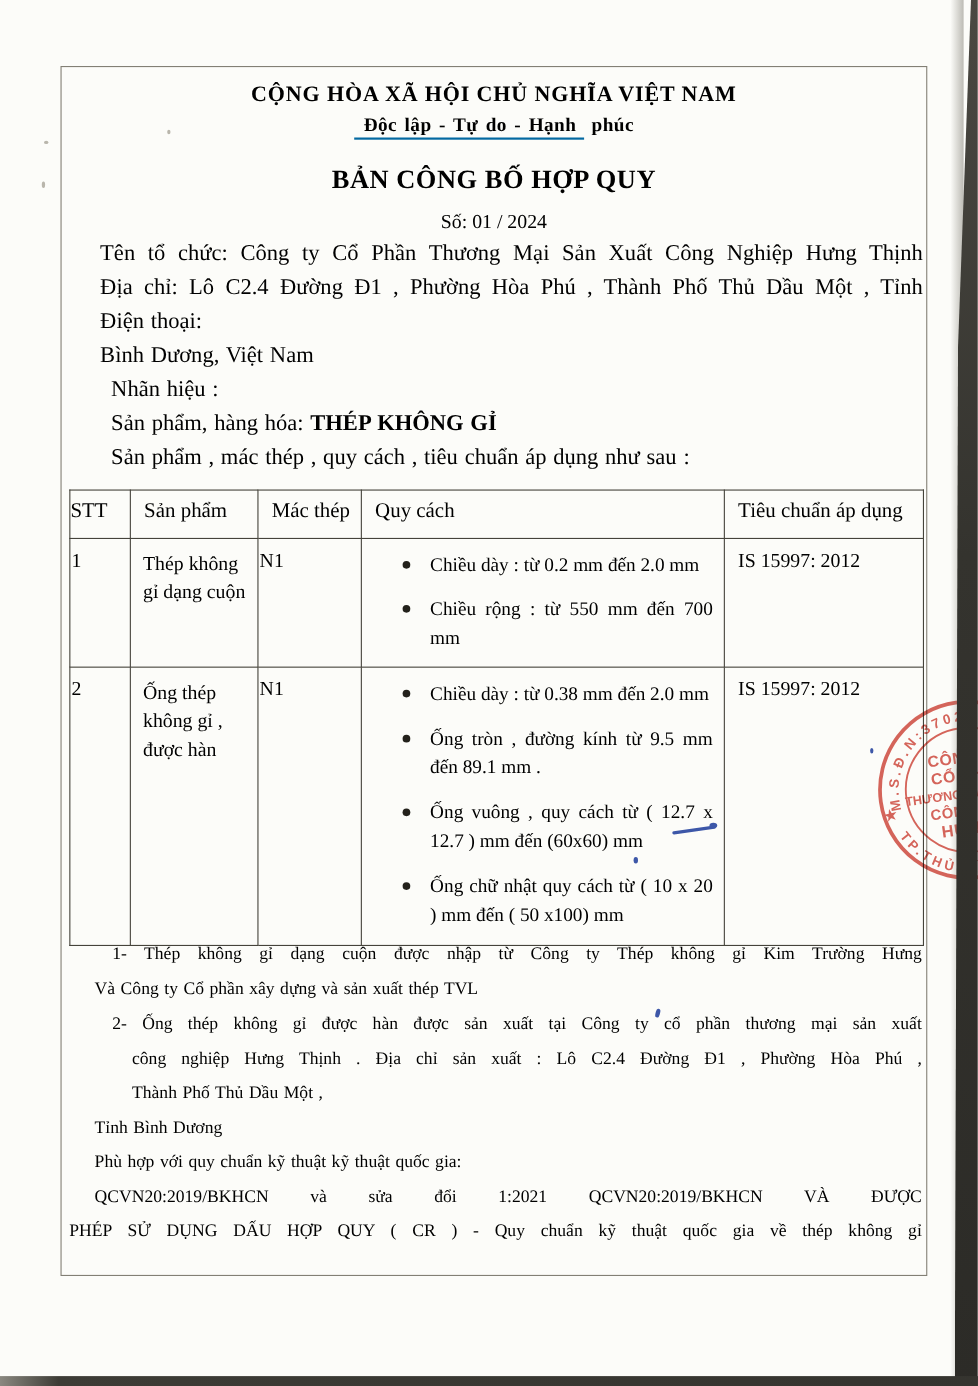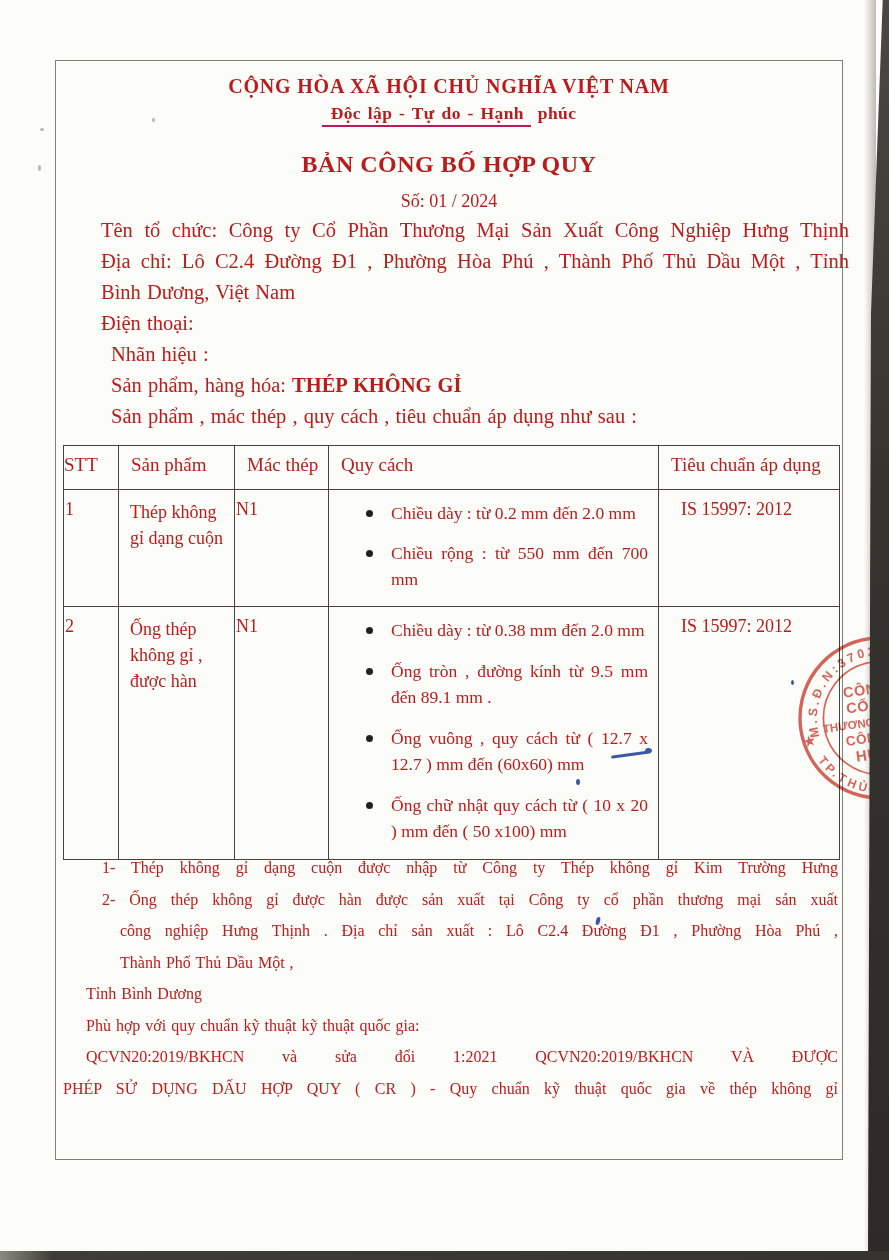--- a/index.html
+++ b/index.html
@@ -1,37 +1,37 @@
 <!DOCTYPE html>
 <html><head>
 <meta charset="utf-8">
 <style>
   html,body { margin:0; padding:0; background:#e8e8e4; }
   .page {
     position:relative; width:889px; height:1260px;
     background:#fcfcf9; overflow:hidden;
-    font-family:"Liberation Serif", serif; color:#b91c1c;
+    font-family:"Liberation Serif", serif; color:#000000;
   }
   
   .frame {
     position:absolute; left:55px; top:60px; width:786px; height:1098px;
     border:1.5px solid #827f75;
   }
   
   .vn-h1 { position:absolute; top:14px; left:0; width:100%; text-align:center;
            font-weight:bold; font-size:20px; letter-spacing:0.8px; }
   .motto { position:absolute; top:42px; left:0; width:100%; text-align:center;
            font-weight:bold; font-size:17.5px; letter-spacing:0.4px; word-spacing:2px; }
-  .motto .u { border-bottom:2px solid #be185d; padding:0 7px 2px 9px; }
+  .motto .u { border-bottom:2px solid #0369a1; padding:0 7px 2px 9px; }
   .doc-title { position:absolute; top:90px; left:0; width:100%; text-align:center;
            font-weight:bold; font-size:24px; letter-spacing:0.5px; }
   .doc-num { position:absolute; top:130px; left:0; width:100%; text-align:center;
            font-size:18px; }
   
-  .org { position:absolute; left:45px; top:154px; width:748px;
+  .org { position:absolute; left:35px; top:154px; width:748px;
          font-size:20.5px; line-height:31px; word-spacing:1px; }
   .jl { text-align:justify; text-align-last:justify; }
   .sub { margin-left:10px; }
   .bold { font-weight:bold; }
   
   .tbl { position:absolute; left:7px; top:384px; width:776px;
          border-collapse:collapse; table-layout:fixed; font-size:18px; }
   .tbl th, .tbl td { border:1.6px solid #45433b; vertical-align:top;
          font-weight:normal; text-align:left; overflow:hidden; }
   .tbl tr.hrow  { height:44px; }
@@ -42,21 +42,21 @@
   .c-stt   { text-align:center; padding-top:9px; }
   .c-prod  { padding:9px 8px 0 11px; text-align:justify; line-height:26px; }
   .c-grade { text-align:center; padding-top:9px; }
   .c-specs { padding:0; }
   .c-specs ul { list-style:none; margin:0; padding:10px 10px 0 0; }
   .c-specs li { position:relative; padding-left:62px; margin-bottom:15px;
                 text-align:justify; line-height:26px; font-size:17.5px; }
   .row1 .c-specs li { margin-bottom:14px; }
   .c-specs li::before { content:""; position:absolute; left:37px; top:10px;
                 width:7px; height:7px; border-radius:50%; background:#23211b; }
-  .c-std   { padding:9px 6px 0 22px; }
+  .c-std   { padding:9px 6px 0 12px; }
   
   .notes { position:absolute; left:30px; top:791px; width:752px;
            font-size:16px; line-height:31.5px; word-spacing:1px; }
   .ind1 { padding-left:16px; }
   .ind2 { padding-left:34px; }
   .outdent { margin-left:-23px; width:775px; text-align:justify; text-align-last:justify; }
   
   .stamp { position:absolute; left:0; top:0; z-index:3;
            mix-blend-mode:multiply; opacity:0.92; pointer-events:none; }
   .stamp text { font-family:"Liberation Sans", sans-serif; font-weight:bold; }
@@ -98,22 +98,22 @@
       <span class="u">Độc lập - Tự do - Hạnh</span>
       <span>phúc</span>
     </div>
 
     <div class="doc-title">BẢN CÔNG BỐ HỢP QUY</div>
     <div class="doc-num">Số: 01 / 2024</div>
 
     <div class="org">
       <div class="jl">Tên tổ chức: Công ty Cổ Phần Thương Mại Sản Xuất Công Nghiệp Hưng Thịnh</div>
       <div class="jl">Địa chỉ: Lô C2.4 Đường Đ1 , Phường Hòa Phú , Thành Phố Thủ Dầu Một , Tỉnh</div>
+      <div>Điện thoại:</div>
       <div>Bình Dương, Việt Nam</div>
-      <div>Điện thoại:</div>
       <div class="sub">Nhãn hiệu :</div>
       <div class="sub">
         <span>Sản phẩm, hàng hóa: </span><span class="bold">THÉP KHÔNG GỈ</span>
       </div>
       <div class="sub">Sản phẩm , mác thép , quy cách , tiêu chuẩn áp dụng như sau :</div>
     </div>
 
     <table class="tbl">
       <colgroup>
         <col style="width:55px">
@@ -154,20 +154,21 @@
             <li>Ống chữ nhật quy cách từ ( 10 x 20 ) mm đến ( 50 x100) mm</li>
           </ul>
         </td>
         <td class="c-std">IS 15997: 2012</td>
       </tr>
     </tbody>
       </table>
 
     <div class="notes">
       <div class="ind1 jl">1-  Thép không gỉ dạng cuộn được nhập từ Công ty Thép không gỉ Kim Trường Hưng</div>
+      <div>Và Công ty Cổ phần xây dựng và sản xuất thép TVL</div>
       <div class="ind1 jl">2-  Ống thép không gỉ được hàn được sản xuất tại Công ty cổ phần thương mại sản xuất</div>
       <div class="ind2 jl">công nghiệp Hưng Thịnh . Địa chỉ sản xuất : Lô C2.4 Đường Đ1 , Phường Hòa Phú ,</div>
       <div class="ind2">Thành Phố Thủ Dầu Một ,</div>
       <div>Tỉnh Bình Dương</div>
       <div>Phù hợp với quy chuẩn kỹ thuật kỹ thuật quốc gia:</div>
       <div class="jl">QCVN20:2019/BKHCN và sửa đổi 1:2021 QCVN20:2019/BKHCN VÀ ĐƯỢC</div>
       <div class="outdent">PHÉP SỬ DỤNG DẤU HỢP QUY ( CR ) -  Quy chuẩn kỹ thuật quốc gia về thép không gỉ</div>
     </div>
 
   </div>

